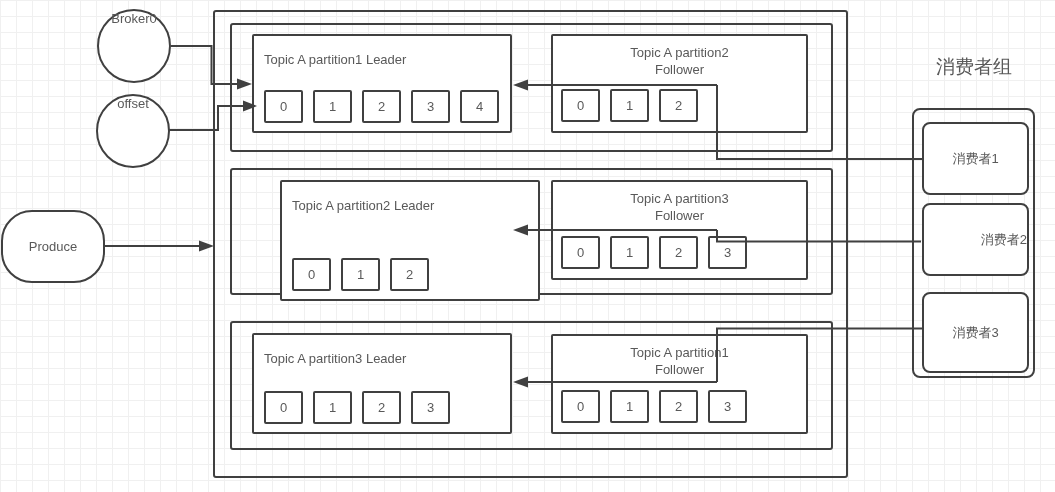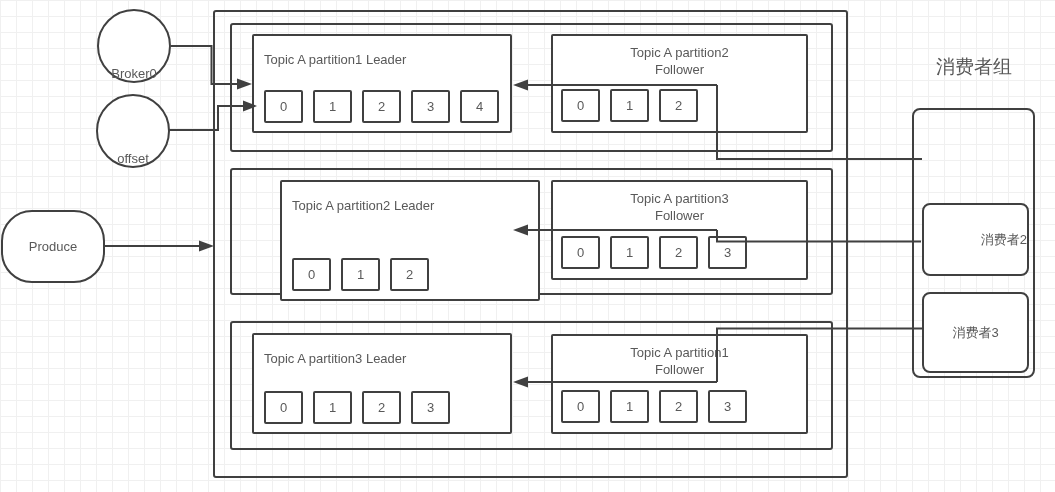--- a/index.html
+++ b/index.html
@@ -11,21 +11,21 @@
       linear-gradient(#f0f0f0 1px, transparent 1px),
       linear-gradient(90deg, #f0f0f0 1px, transparent 1px);
     background-size:16px 16px;
   }
   .node{
     position:absolute;box-sizing:border-box;
     border:2px solid #404040;background:#ffffff;
     color:#595959;font-size:13px;
   }
   .rect-frame{border-radius:3px;background:transparent;}
-  .circle{border-radius:50%;display:flex;align-items:flex-end;justify-content:center;}
+  .circle{border-radius:50%;display:flex;align-items:flex-start;justify-content:center;}
   .center-flex{display:flex;align-items:center;justify-content:center;border-radius:31px;}
   .part-box{border-radius:2px;}
   .box-title{position:absolute;left:10px;top:16px;white-space:nowrap;}
   .box-title-center{position:absolute;left:0;top:8px;width:100%;text-align:center;line-height:17px;}
   .cells{position:absolute;display:flex;gap:10px;}
   .leader-cells{left:10px;bottom:8px;}
   .follower-cells{left:8px;bottom:9px;}
   .cell{
     width:39px;height:33px;box-sizing:border-box;border:2px solid #404040;
     display:flex;align-items:center;justify-content:center;
@@ -134,20 +134,23 @@
     <div class="cells follower-cells">
       <span class="cell">0</span>
       <span class="cell">1</span>
       <span class="cell">2</span>
       <span class="cell">3</span>
     </div>
   </div>
 
   <div class="group-label" id="cg-label">消费者组</div>
   <div class="node rounded" id="cg-box"></div>
+  <div class="node rounded center-flex" id="consumer1">
+    <span>消费者1</span>
+  </div>
   <div class="node rounded center-flex" id="consumer2">
     <span>消费者2</span>
   </div>
   <div class="node rounded center-flex" id="consumer3">
     <span>消费者3</span>
   </div>
 
   <svg id="connectors" viewBox="0 0 1055 492">
     <g stroke="#404040" stroke-width="2" fill="none">
 

